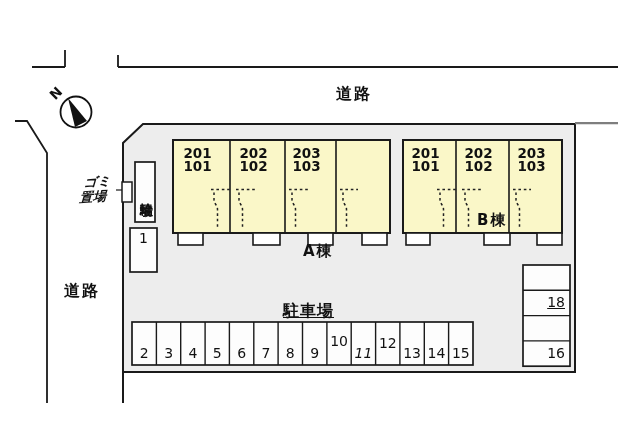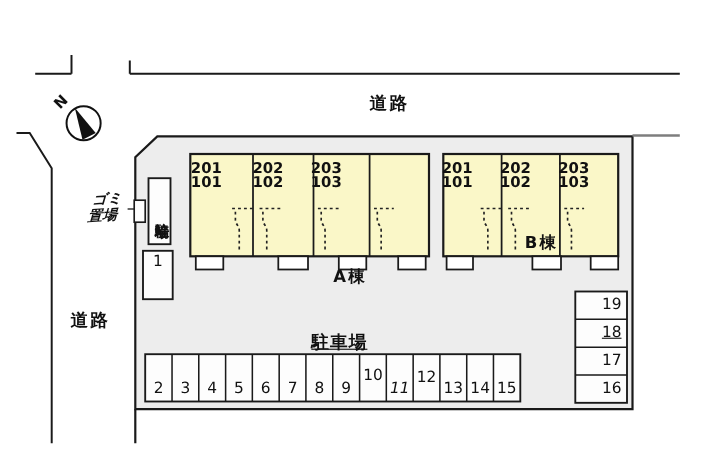--- a/index.html
+++ b/index.html
@@ -3,21 +3,21 @@
 <meta charset="utf-8">
 <style>
   html,body{margin:0;padding:0;background:#fff;}
   #canvas{
     position:relative;width:640px;height:426px;background:#ffffff;overflow:hidden;
     font-family:"DejaVu Sans","Liberation Sans",sans-serif;color:#111;
   }
   #shapes{position:absolute;left:0;top:0;width:640px;height:426px;}
   .lbl{position:absolute;color:#111;white-space:nowrap;}
   .road-lbl{font-size:16px;font-weight:bold;letter-spacing:2px;}
-  .unit-num{width:48px;text-align:left;font-size:13.5px;font-weight:bold;line-height:13px;}
+  .unit-num{width:48px;text-align:center;font-size:13.5px;font-weight:bold;line-height:13px;}
   .unit-num span{display:block;}
   .bldg-name{font-size:15px;font-weight:bold;letter-spacing:2px;}
   .pk-num{width:24.4px;text-align:center;font-size:14px;line-height:19px;}
   .pk-right{width:42px;text-align:right;font-size:14px;line-height:25px;padding-right:5px;}
   .compass-n{font-size:13.5px;font-weight:bold;transform:rotate(-45deg);}
   .bike-lbl{
     width:20px;height:58px;font-size:13px;font-weight:bold;
     writing-mode:vertical-rl;text-orientation:upright;text-align:center;letter-spacing:1px;
   }
   .garbage-lbl{
@@ -151,18 +151,16 @@
   <div class="lbl pk-num" style="left:253.8px;top:344px;">7</div>
   <div class="lbl pk-num" style="left:278.1px;top:344px;">8</div>
   <div class="lbl pk-num" style="left:302.5px;top:344px;">9</div>
   <div class="lbl pk-num" style="left:326.9px;top:332px;">10</div>
   <div class="lbl pk-num" style="left:351.2px;top:344px;font-style:italic;">11</div>
   <div class="lbl pk-num" style="left:375.6px;top:334px;">12</div>
   <div class="lbl pk-num" style="left:399.9px;top:344px;">13</div>
   <div class="lbl pk-num" style="left:424.3px;top:344px;">14</div>
   <div class="lbl pk-num" style="left:448.6px;top:344px;">15</div>
 
-  <div class="lbl pk-right" style="left:523px;top:265px;">19</div>
   <div class="lbl pk-right" style="left:523px;top:290.3px;text-decoration:underline;">18</div>
-  <div class="lbl pk-right" style="left:523px;top:315.6px;">17</div>
   <div class="lbl pk-right" style="left:523px;top:340.9px;">16</div>
 
 </div>
 
 </body></html>

